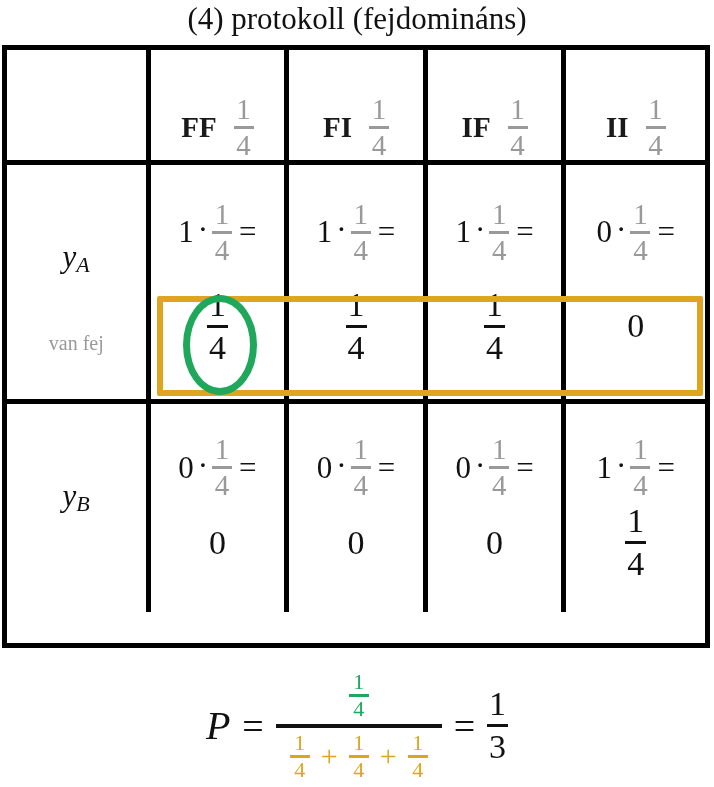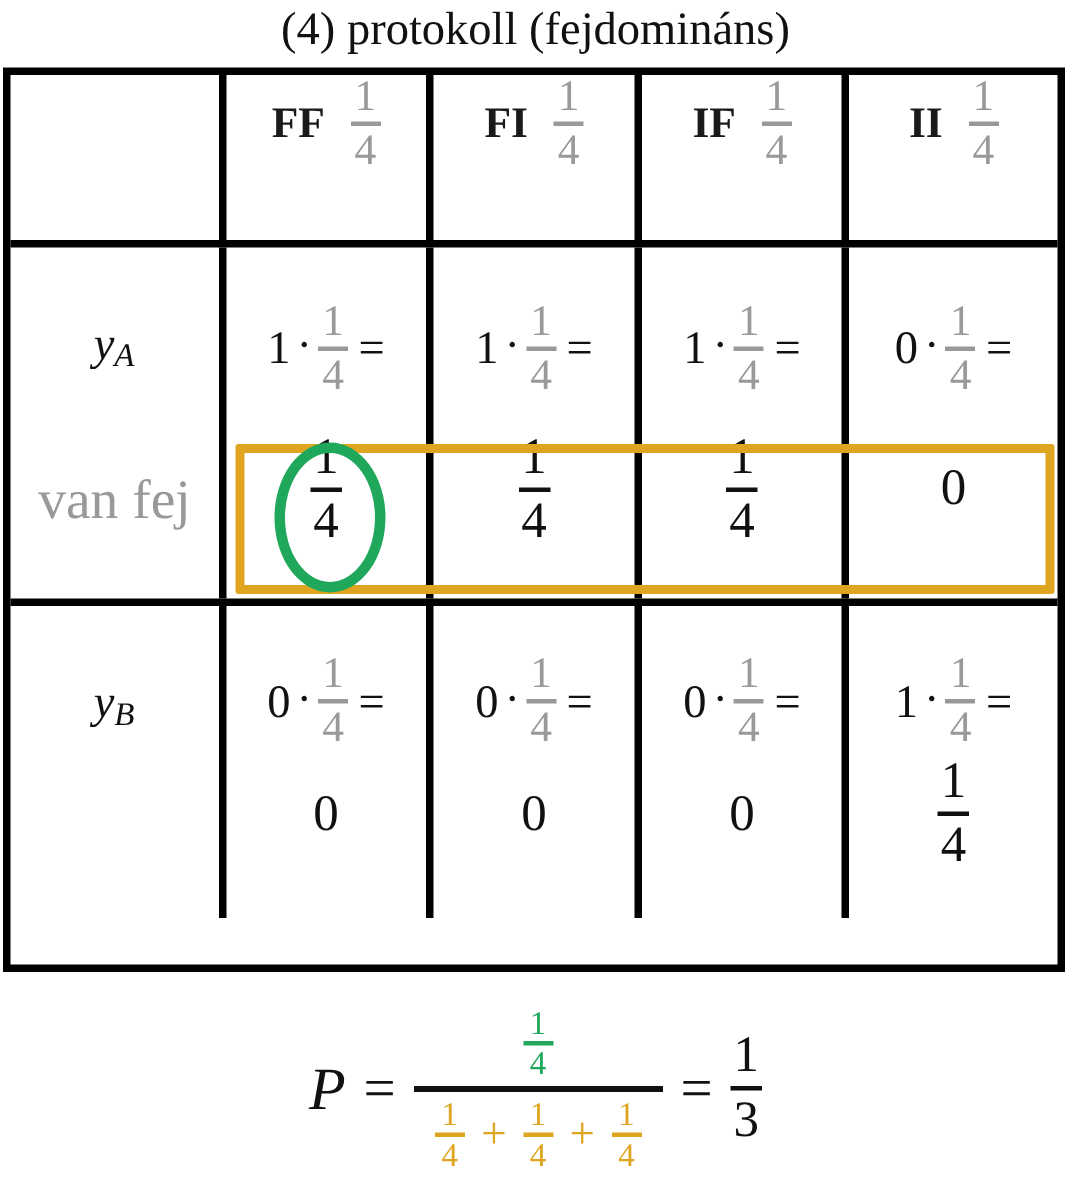--- a/index.html
+++ b/index.html
@@ -50,21 +50,21 @@
   .row.body   { height: 239px; border-bottom: 5px solid #000; }
   .row.body.last { border-bottom: none; height: 208px; }
 
   .cell {
     box-sizing: border-box;
     border-right: 5px solid #000;
     position: relative;
     display: flex;
     flex-direction: column;
     align-items: center;
-    justify-content: flex-start;
+    justify-content: flex-end;
   }
   .cell:last-child { border-right: none; }
   .cell.labelcol { width: 144px; }
   .cell.datacol  { width: 139px; }
 
   
   .hdr-inner {
     display: flex;
     flex-direction: row;
     align-items: center;
@@ -114,34 +114,35 @@
   
   .rowlabel-stack {
     width: 100%;
     height: 100%;
     display: flex;
     flex-direction: column;
     justify-content: space-between;
     align-items: center;
     box-sizing: border-box;
     padding: 46px 6px 44px 6px;
+    margin-top: 28px;
   }
   .var-name {
     font-style: italic;
     font-size: 31px;
     color: #111;
     white-space: nowrap;
   }
   .var-name .sub {
     font-size: 22px;
     vertical-align: -5px;
     letter-spacing: 0.5px;
   }
   .gray-note {
-    font-size: 37px;
+    font-size: 20px;
     color: #999999;
     white-space: nowrap;
   }
 
   
   .cell-stack {
     width: 100%;
     height: 100%;
     display: flex;
     flex-direction: column;

